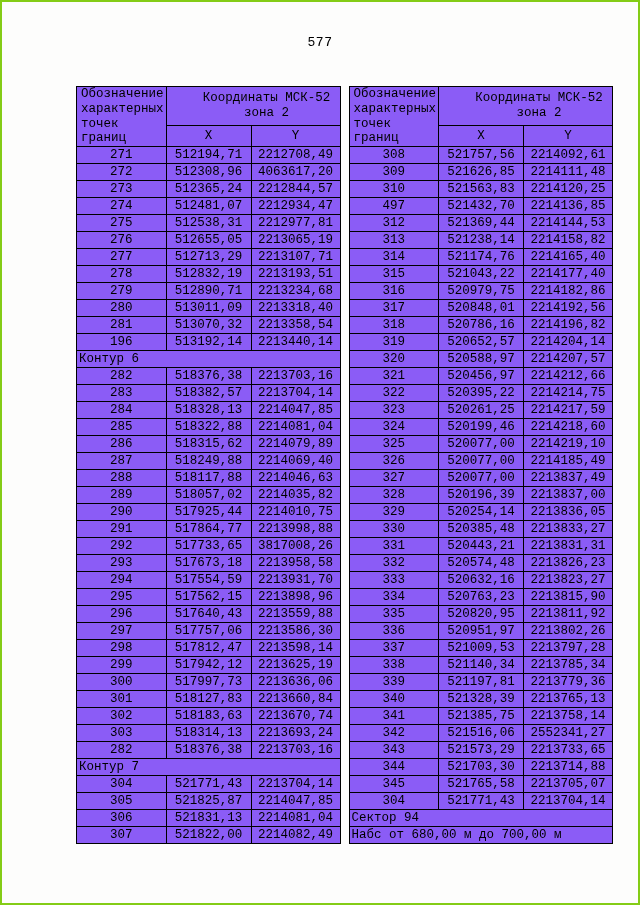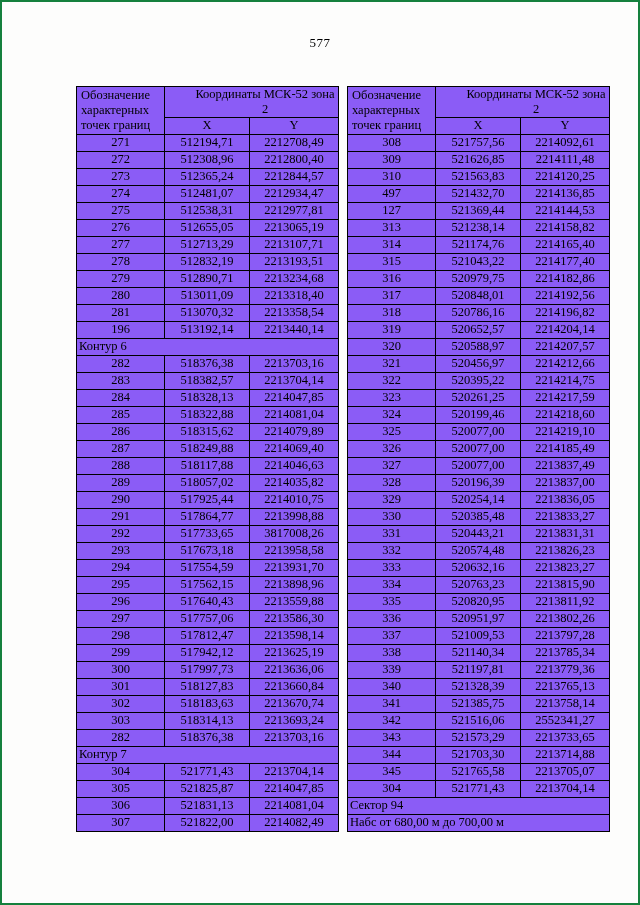--- a/index.html
+++ b/index.html
@@ -7,22 +7,23 @@
   body {
     width: 640px; height: 905px;
     background: #ffffff;
     font-family: "Liberation Serif", "DejaVu Serif", serif;
     color: #000;
   }
   .page {
     position: relative;
     width: 640px; height: 905px;
     background: #fdfdfc;
-    border: 2px solid #15803d;
+    border: 2px solid #84cc16;
     overflow: hidden;
+    font-family: Liberation Mono, monospace;
   }
   .page-number {
     position: absolute;
     top: 33px; left: 0; width: 100%;
     text-align: center;
     font-size: 13px;
     letter-spacing: 0.5px;
   }
   .tables {
     position: absolute;
@@ -94,21 +95,21 @@
       </thead>
       <tbody>
           <tr>
             <td>271</td>
             <td>512194,71</td>
             <td>2212708,49</td>
           </tr>
           <tr>
             <td>272</td>
             <td>512308,96</td>
-            <td>2212800,40</td>
+            <td>4063617,20</td>
           </tr>
           <tr>
             <td>273</td>
             <td>512365,24</td>
             <td>2212844,57</td>
           </tr>
           <tr>
             <td>274</td>
             <td>512481,07</td>
             <td>2212934,47</td>
@@ -328,21 +329,21 @@
             <td>310</td>
             <td>521563,83</td>
             <td>2214120,25</td>
           </tr>
           <tr>
             <td>497</td>
             <td>521432,70</td>
             <td>2214136,85</td>
           </tr>
           <tr>
-            <td>127</td>
+            <td>312</td>
             <td>521369,44</td>
             <td>2214144,53</td>
           </tr>
           <tr>
             <td>313</td>
             <td>521238,14</td>
             <td>2214158,82</td>
           </tr>
           <tr>
             <td>314</td>

